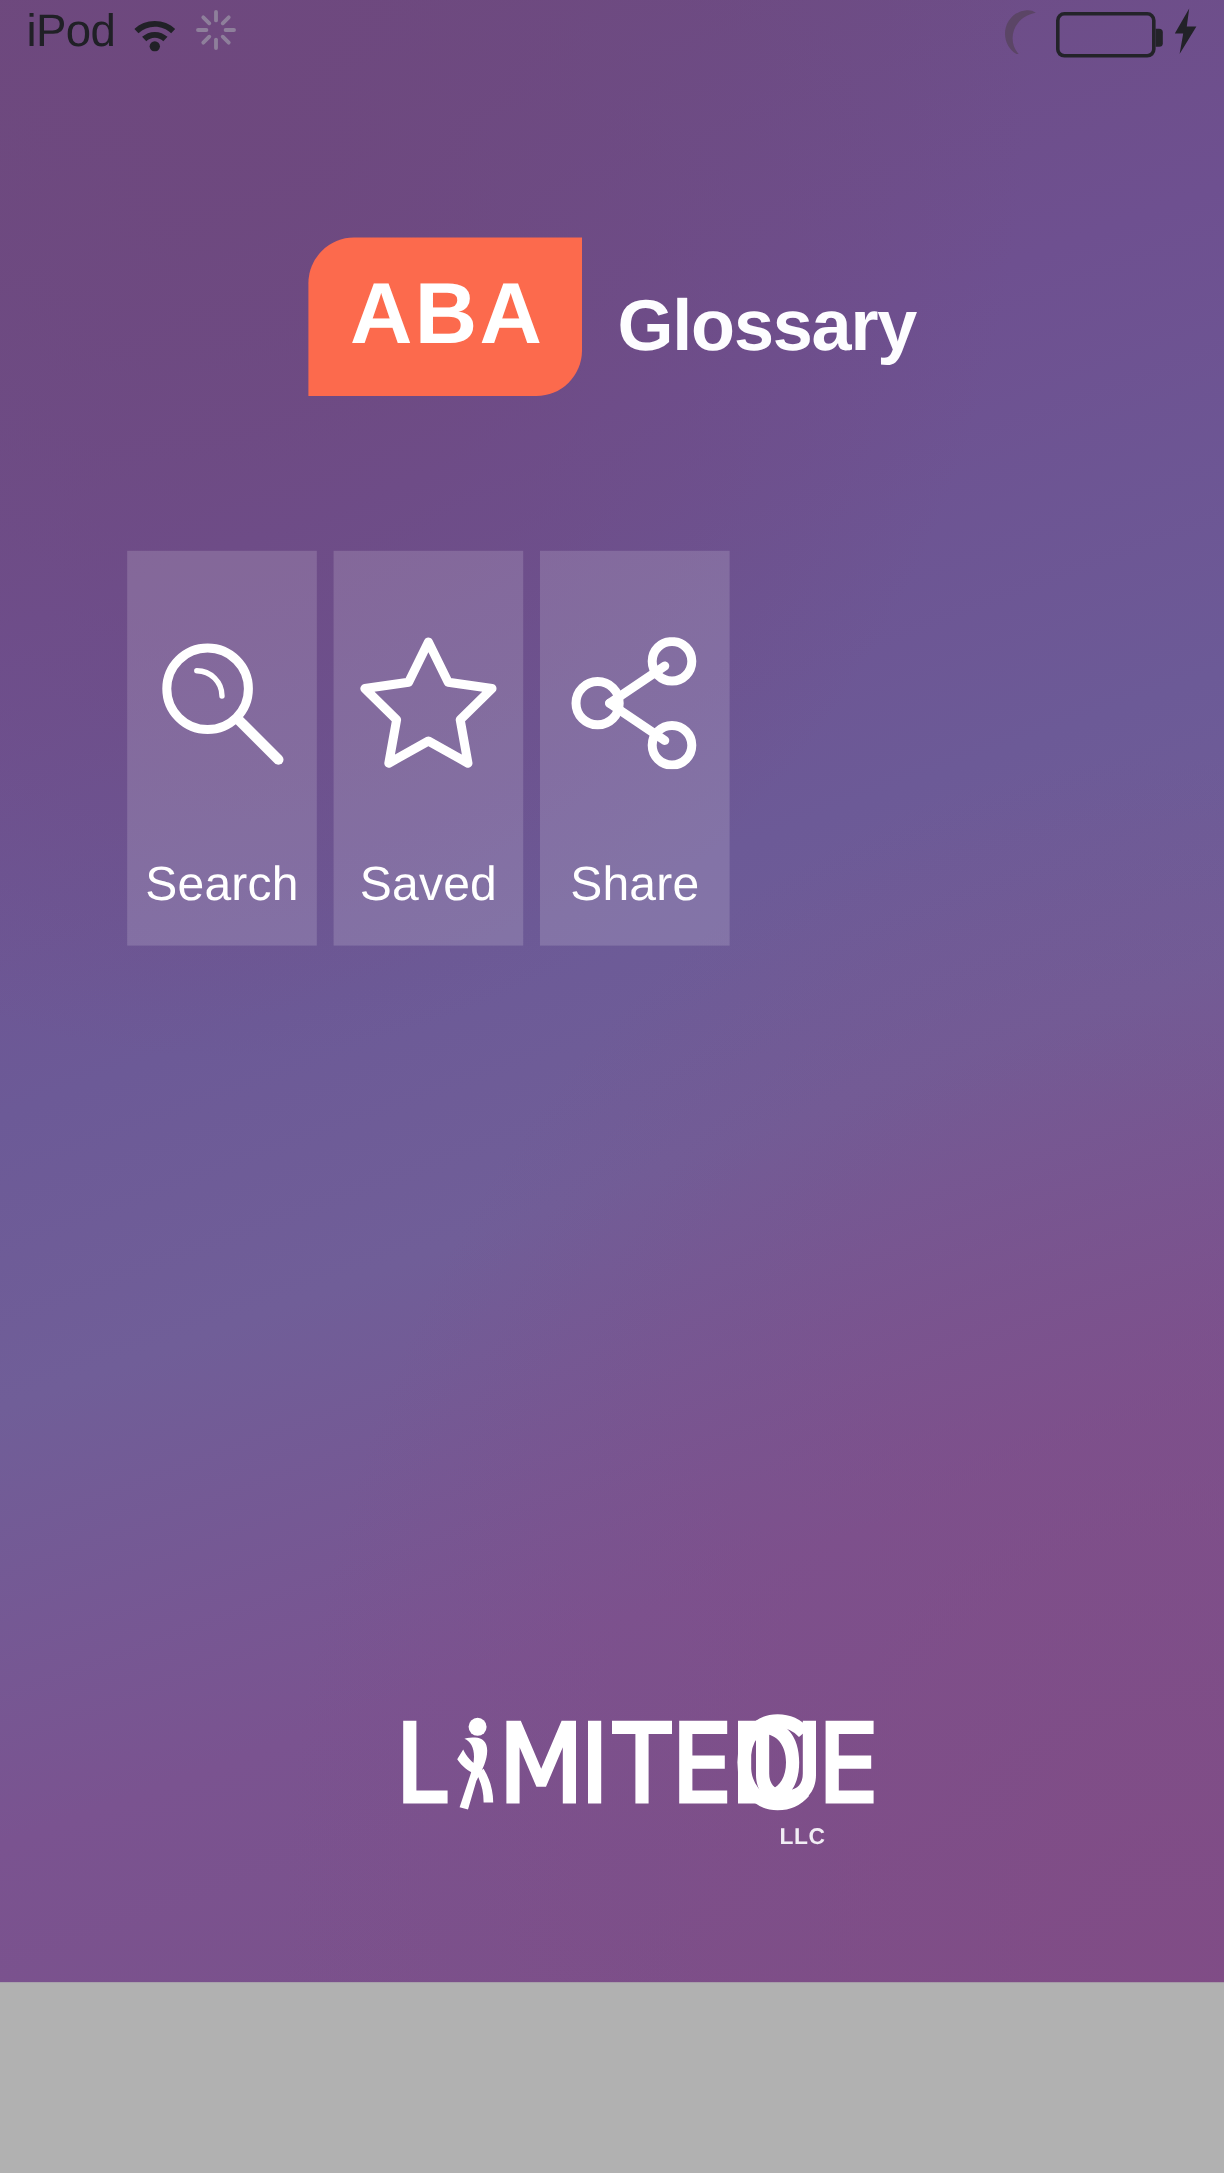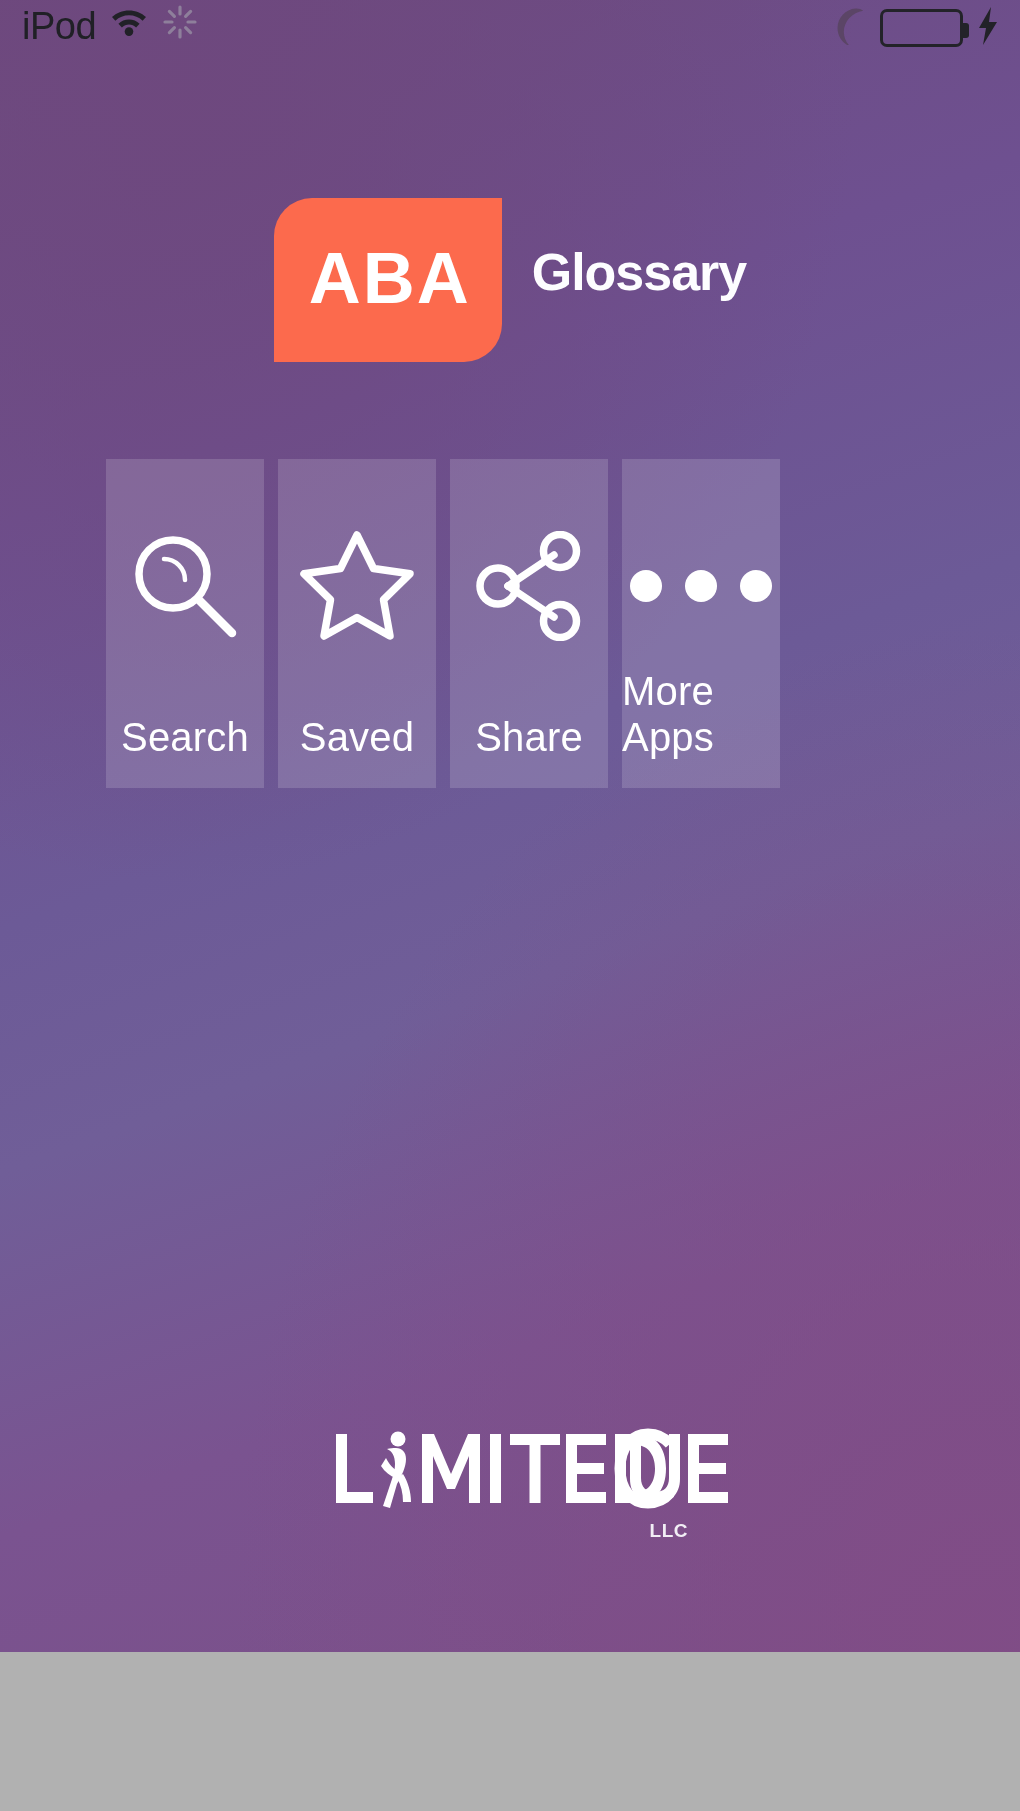--- a/index.html
+++ b/index.html
@@ -27,21 +27,21 @@
     background:#b1b1b1;
   }
 
   
   #statusbar {
     position:absolute; left:0; top:0; width:1020px; height:58px;
     color:#1d1d22;
   }
   #sb-left {
     position:absolute; left:22px; top:4px;
-    display:flex; align-items:flex-start; gap:13px;
+    display:flex; align-items:flex-end; gap:13px;
   }
   #carrier { font-size:38px; line-height:44px; letter-spacing:-0.5px; color:#202026; }
   #clock {
     position:absolute; left:0; right:0; top:6px;
     text-align:center; font-size:37px; font-weight:700; letter-spacing:0.5px;
     color:#1f1f25;
   }
   #sb-right {
     position:absolute; right:20px; top:6px;
     display:flex; align-items:center; gap:13px;
@@ -59,27 +59,27 @@
   
   #logo {
     position:absolute; left:0; right:0; top:198px;
     display:flex; align-items:flex-start; justify-content:center;
   }
   #aba-badge {
     background:#fc6a4d;
     border-radius:38px 0 38px 0;
     padding:28px 22px 32px 26px;
     display:flex; align-items:center; justify-content:center;
-    height:164px; min-width:228px;
+    height:132px; min-width:228px;
   }
   #aba-text {
     color:#fff; font-size:72px; font-weight:700; letter-spacing:2px; line-height:72px;
   }
   #glossary-text {
-    color:#fdfdff; font-size:52px; font-weight:600; letter-spacing:-1px;
+    color:#fdfdff; font-size:60px; font-weight:600; letter-spacing:-1px;
     line-height:72px; margin-left:30px; margin-top:38px;
   }
 
   
   #grid {
     position:absolute; left:106px; top:459px;
     width:674px; height:671px;
     display:grid;
     grid-template-columns:1fr 1fr 1fr 1fr;
     grid-template-rows:1fr 1fr;
@@ -200,30 +200,20 @@
           <line x1="34" y1="55" x2="80" y2="24" stroke="#fff" stroke-width="7.5" stroke-linecap="round"></line>
           <line x1="34" y1="55" x2="80" y2="86" stroke="#fff" stroke-width="7.5" stroke-linecap="round"></line>
           <circle cx="24" cy="55" r="18" fill="none" stroke="#fff" stroke-width="7.5"></circle>
           <circle cx="86" cy="20" r="16.5" fill="none" stroke="#fff" stroke-width="7.5"></circle>
           <circle cx="86" cy="90" r="16.5" fill="none" stroke="#fff" stroke-width="7.5"></circle>
         </svg>
       </span>
       <span class="tlabel">Share</span>
     </div>
 
-    <div class="tile">
-      <span class="glyph">
-        <span class="dots">
-          <span class="dot"></span>
-          <span class="dot"></span>
-          <span class="dot"></span>
-        </span>
-      </span>
-      <span class="tlabel">More Apps</span>
-    </div>
   </div>
 
   <div id="footer-logo">
     <div id="lc-wrap">
       <svg width="352" height="88" viewBox="0 0 352 88">
         <g fill="#ffffff">
 
           <path d="M2 6h11v58h26v11H2z"></path>
 
           <path d="M52 30c3 6 7 11 12 13l-2 7c-6-2-11-6-15-12z"></path>

